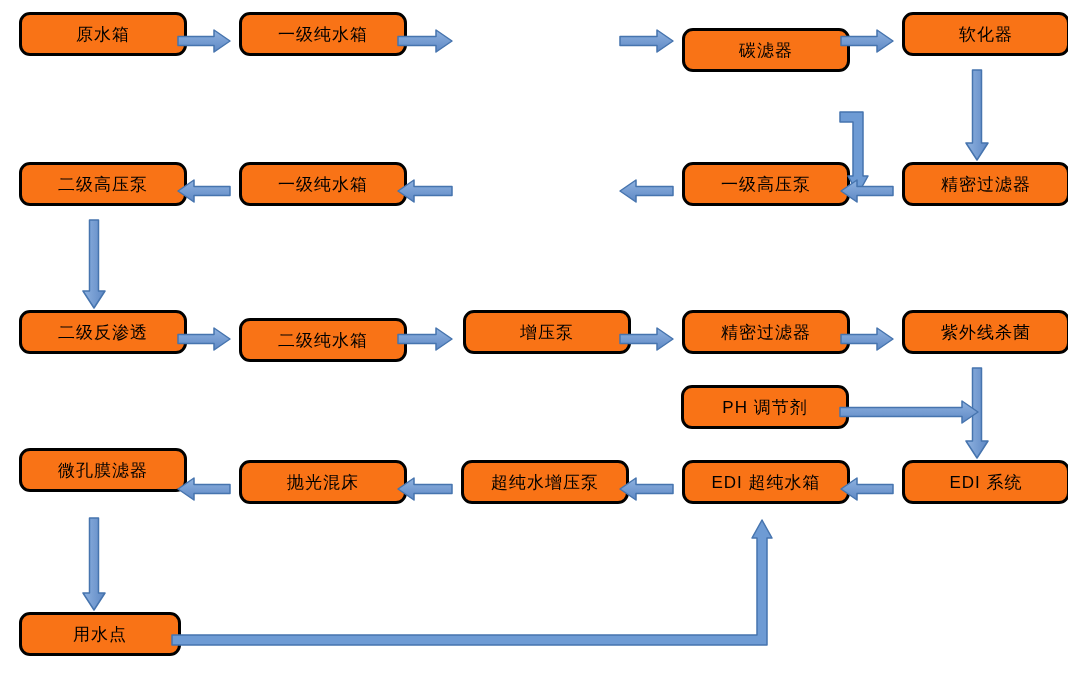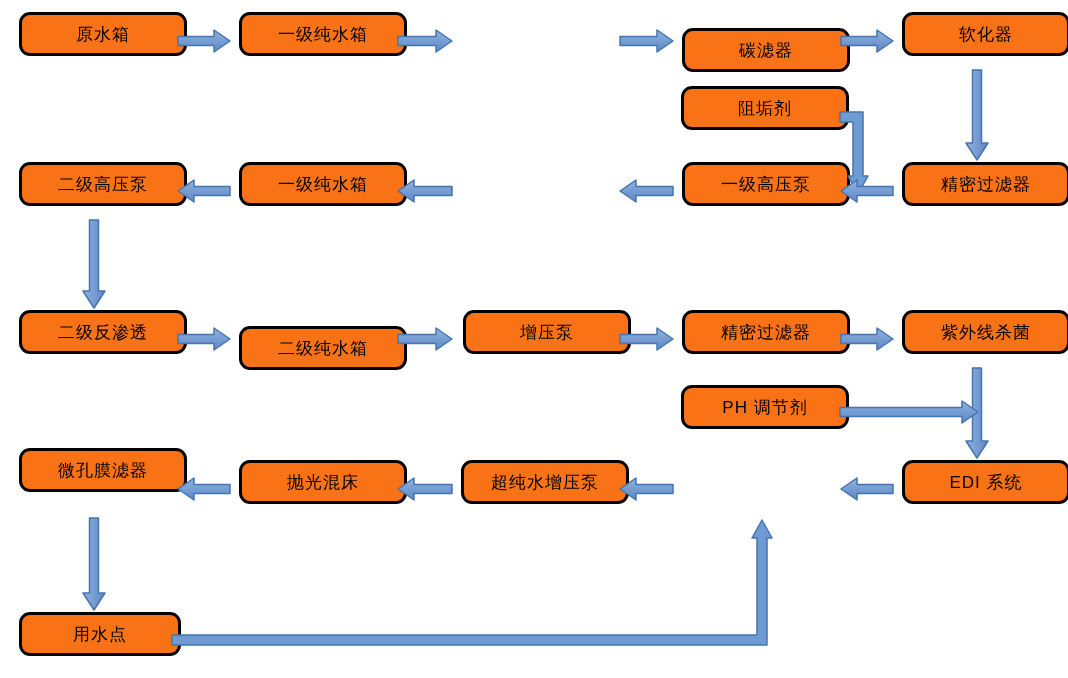--- a/index.html
+++ b/index.html
@@ -22,38 +22,38 @@
 </head>
 <body>
 
 <div class="canvas">
 
   <div class="node" style="left:10px;top:12px">原水箱</div>
   <div class="node" style="left:230px;top:12px">一级纯水箱</div>
   <div class="node" style="left:673px;top:28px">碳滤器</div>
   <div class="node" style="left:893px;top:12px">软化器</div>
 
-  <div class="node" style="left:672px;top:86px">阻垢剂</div>
 
   <div class="node" style="left:230px;top:162px">一级纯水箱</div>
   <div class="node" style="left:10px;top:162px">二级高压泵</div>
   <div class="node" style="left:673px;top:162px">一级高压泵</div>
   <div class="node" style="left:893px;top:162px">精密过滤器</div>
 
   <div class="node" style="left:10px;top:310px">二级反渗透</div>
-  <div class="node" style="left:230px;top:326px">二级纯水箱</div>
+  <div class="node" style="left:230px;top:318px">二级纯水箱</div>
   <div class="node" style="left:454px;top:310px">增压泵</div>
   <div class="node" style="left:673px;top:310px">精密过滤器</div>
   <div class="node" style="left:893px;top:310px">紫外线杀菌</div>
 
   <div class="node" style="left:672px;top:385px">PH 调节剂</div>
 
   <div class="node" style="left:10px;top:448px">微孔膜滤器</div>
   <div class="node" style="left:230px;top:460px">抛光混床</div>
   <div class="node" style="left:452px;top:460px">超纯水增压泵</div>
+  <div class="node" style="left:673px;top:460px">EDI 超纯水箱</div>
   <div class="node" style="left:893px;top:460px">EDI 系统</div>
 
   <div class="node" style="left:10px;top:612px;width:162px">用水点</div>
 
   <svg class="arrows" width="1068" height="678" viewBox="0 0 1068 678">
     <defs>
       <linearGradient id="gh" x1="0" y1="0" x2="0" y2="1">
         <stop offset="0" stop-color="#8FB2E0"></stop>
           <stop offset="1" stop-color="#5E88C4"></stop>
       </linearGradient>

